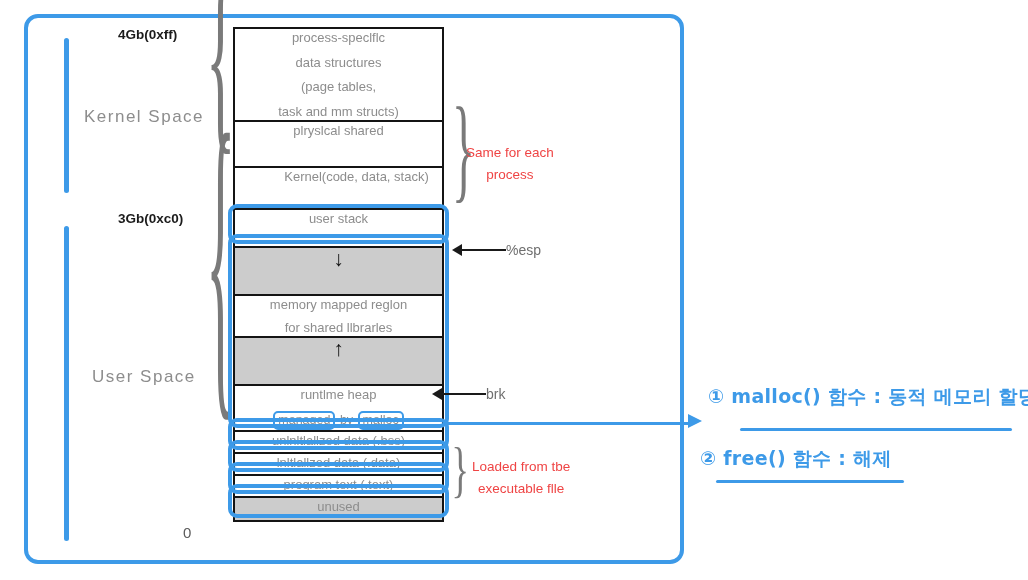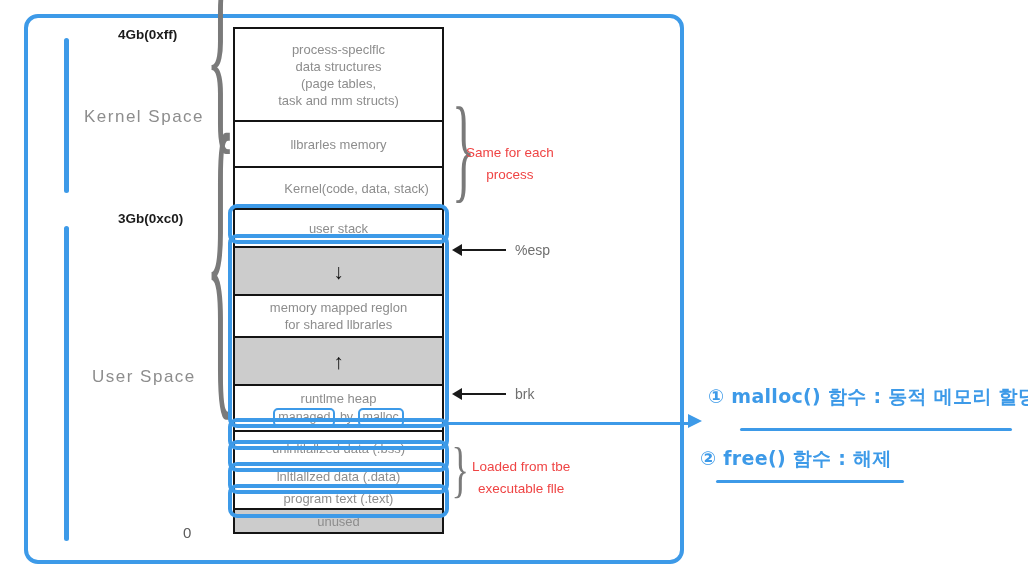--- a/index.html
+++ b/index.html
@@ -94,21 +94,21 @@
   .seg {
     position: relative;
     box-sizing: border-box;
     border: 2px solid #141414;
     background: #ffffff;
     color: #8d8d8d;
     font-size: 13px;
     display: flex;
     flex-direction: column;
     align-items: center;
-    justify-content: center;
+    justify-content: space-between;
     text-align: center;
     line-height: 17px;
     margin-top: -2px;
   }
   .seg:first-child { margin-top: 0; }
   .seg.grey { background: #cccccc; }
 
   
   .hl-ring {
     position: absolute;
@@ -137,27 +137,27 @@
     height: 2px;
     background: #1a1a1a;
   }
   .ptr .head {
     width: 0; height: 0;
     border-top: 6px solid transparent;
     border-bottom: 6px solid transparent;
     border-right: 10px solid #1a1a1a;
   }
   .ptr .ptr-text {
-    margin-left: 9px;
+    margin-left: 0;
     color: #6f6f6f;
     font-size: 14px;
     white-space: nowrap;
   }
   #ptr-esp { left: 452px; top: 243px; }
-  #ptr-brk { left: 452px; top: 387px; }
+  #ptr-brk { left: 432px; top: 387px; }
 
   
   .side-note {
     position: absolute;
     color: #ef4444;
     font-size: 13.5px;
     line-height: 22px;
     text-align: center;
     white-space: nowrap;
   }
@@ -245,21 +245,21 @@
   <div class="brace" id="brace-loaded">{</div>
 
   <div id="memmap" style="position: absolute;">
       <div class="seg" style="height: 95px;">
         <div>process-speclflc</div>
         <div>data structures</div>
         <div>(page tables,</div>
         <div>task and mm structs)</div>
       </div>
       <div class="seg" style="height: 48px;">
-        <div>llbrarles memory</div>
+        <div>plryslcal shared</div>
       </div>
       <div class="seg" style="height: 44px; padding-left: 36px;">
         <div>Kernel(code, data, stack)</div>
       </div>
       <div class="seg" style="height: 40px;">
         <div>user stack</div>
       </div>
       <div class="seg grey" style="height: 50px;">
         <div class="seg-arrow">↓</div>
       </div>
@@ -267,21 +267,21 @@
         <div>memory mapped reglon</div>
         <div>for shared llbrarles</div>
       </div>
       <div class="seg grey" style="height: 50px;">
         <div class="seg-arrow">↑</div>
       </div>
       <div class="seg" style="height: 48px;">
         <div>runtlme heap</div>
         <div class="heap-line2"><span class="word-box">managed</span> <span>by</span> <span class="word-box">malloc</span> </div>
       </div>
-      <div class="seg" style="height: 36px;">
+      <div class="seg" style="height: 24px;">
         <div>unlnltlallzed data (.bss)</div>
       </div>
       <div class="seg" style="height: 24px;">
         <div>lnltlallzed data (.data)</div>
       </div>
       <div class="seg" style="height: 24px;">
         <div>program text (.text)</div>
       </div>
       <div class="seg grey" style="height: 26px;">
         <div>unused</div>

